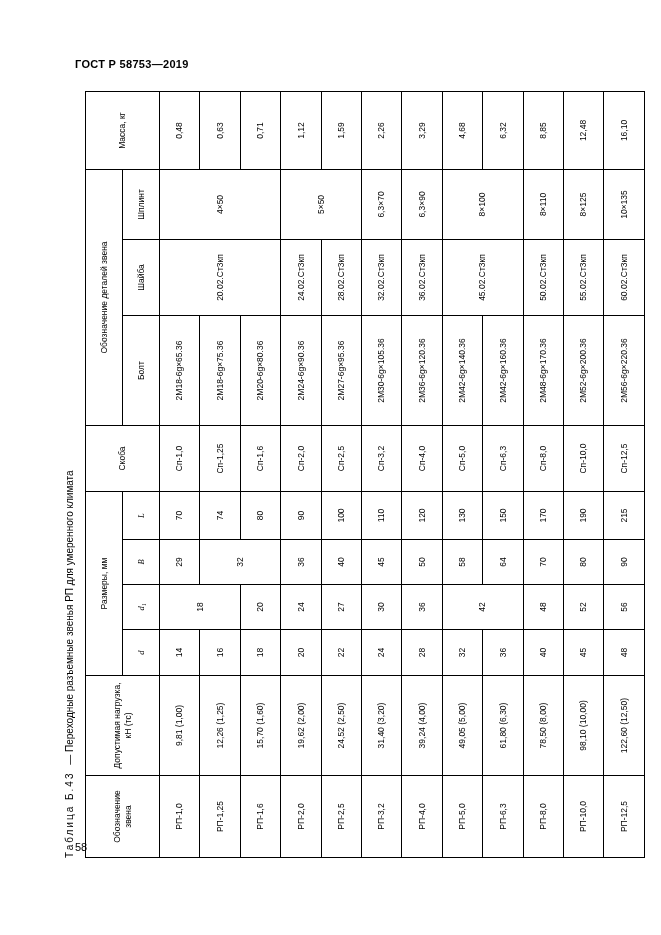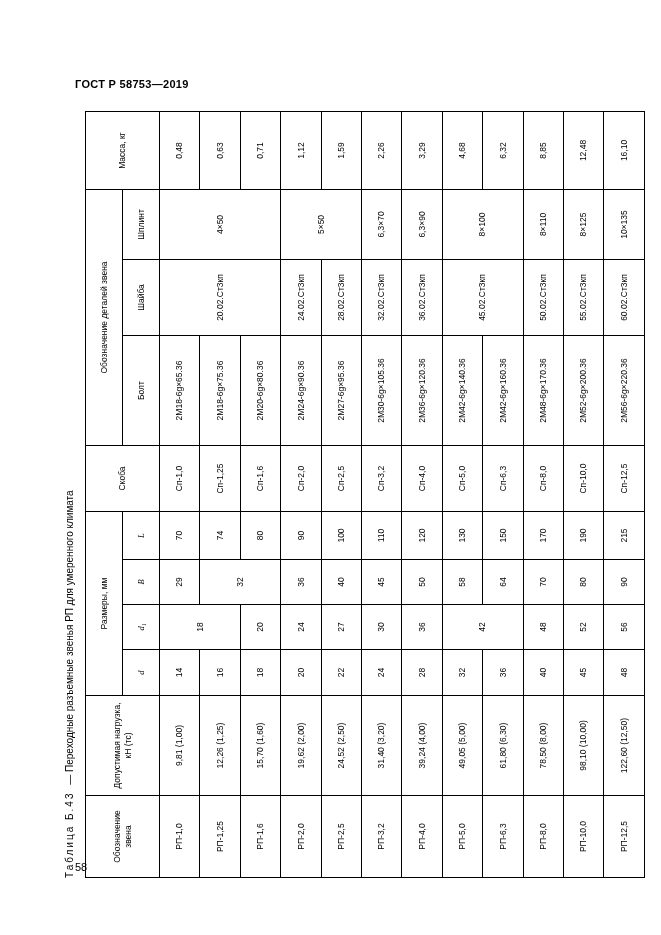--- a/index.html
+++ b/index.html
@@ -1,20 +1,20 @@
 <!DOCTYPE html>
 <html><head>
 <meta charset="utf-8">
 <style>
   html, body { margin:0; padding:0; background:#ffffff; }
   body {
     width:661px; height:935px; position:relative; overflow:hidden;
     font-family:"Liberation Sans","DejaVu Sans",sans-serif; color:#000;
   }
-  .page { position:absolute; inset:0; background:#fff;margin-top:20px; }
+  .page { position:absolute; inset:0; background:#fff; }
 
   .doc-header {
     position:absolute; left:75px; top:58px;
     font-size:11px; font-weight:bold; letter-spacing:0.3px;
   }
   .page-number {
     position:absolute; left:75px; top:841px; font-size:11px;
   }
 
   

